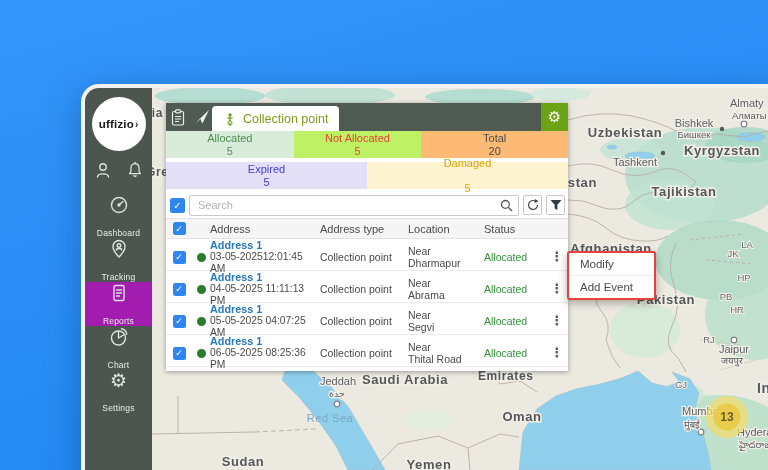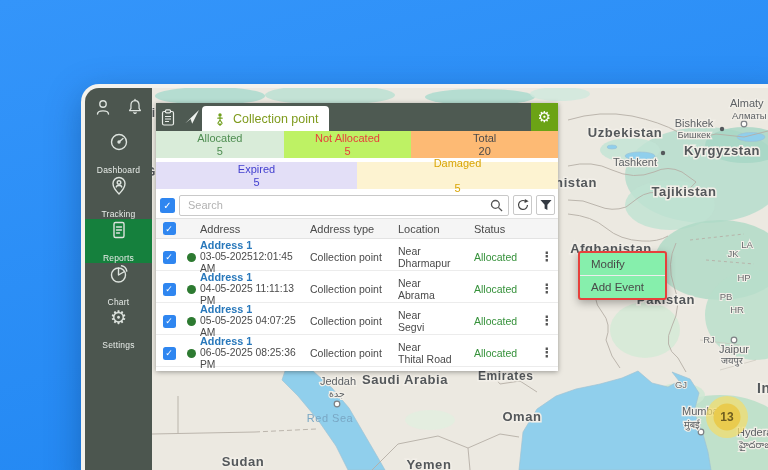--- a/index.html
+++ b/index.html
@@ -28,27 +28,27 @@
     display:flex; align-items:center; justify-content:center; gap:1px;
   }
   .logo-text{ font-size:11.5px; font-weight:bold; color:#1b1b1b; letter-spacing:.2px;}
   .logo-mark{ font-size:10px; font-weight:bold; color:#1b1b1b; }
   .top-icons{ margin-top:8px; display:flex; gap:13px; height:22px; align-items:center;}
   .nav{ margin-top:13px; width:100%; display:flex; flex-direction:column; }
   .nav-item{
     height:44px; display:flex; flex-direction:column; align-items:center; justify-content:center;
     gap:13px; cursor:pointer;
   }
-  .nav-item.active{ background:#15803d; }
+  .nav-item.active{ background:#a21caf; }
   .nav-label{ font-size:8.5px; color:#e7ece8; letter-spacing:.2px; }
   .sicon{ stroke:#dde3de; fill:none; stroke-width:1.4; stroke-linecap:round; stroke-linejoin:round;}
   .gear-char{ color:#dde3de; font-size:19px; line-height:19px; }
   
   .panel{
-    position:absolute; left:71px; top:15px; width:402px; height:268px; z-index:20;
+    position:absolute; left:81px; top:15px; width:402px; height:268px; z-index:20;
     background:#fff; box-shadow:0 1px 5px rgba(0,0,0,.35); overflow:hidden;
   }
   .phead{ height:28px; background:#4e5a52; display:flex; align-items:flex-end; position:relative;}
   .phead-icons{ position:absolute; left:5px; top:0; height:28px; display:flex; align-items:center; gap:9px;}
   .tab{
     margin-left:46px; height:25px; background:#fff; border-radius:4px 4px 0 0;
     display:flex; align-items:center; gap:6px; padding:0 11px; cursor:pointer;
   }
   .tab-label{ font-size:12.5px; color:#7f9b1d; }
   .gear-btn{
@@ -94,22 +94,22 @@
     display:grid; grid-template-columns:26px 18px 110px 88px 76px 62px 22px;
     align-items:center; font-size:10.5px; color:#4a4a4a; line-height:12px;
   }
   .addr{ color:#2878bb; font-weight:bold; font-size:10.8px;}
   .dt{ font-size:10.3px; }
   .dot{ width:9px; height:9px; border-radius:50%; background:#2d7a31; margin:0 auto;}
   .status{ color:#35913a; }
   .dots{ font-size:13px; color:#555; text-align:center; cursor:pointer; font-weight:bold;}
   
   .ctx{
-    position:absolute; left:493px; top:163px; width:89px; z-index:30;
-    background:#86efac; border:2px solid #e6413c; border-radius:3px;
+    position:absolute; left:482px; top:163px; width:89px; z-index:30;
+    background:#ffffff; border:2px solid #e6413c; border-radius:3px;
     box-shadow:0 3px 8px rgba(0,0,0,.3);
   }
   .ctx-item{ font-size:11.5px; color:#4a4a4a; padding:5px 11px; cursor:pointer; white-space:nowrap;}
   .ctx-item:first-child{ border-bottom:1px solid #ededed; }
   
   text{ font-family:"Liberation Sans","DejaVu Sans",sans-serif; }
   .country{ font-size:13px; font-weight:bold; fill:#54585b; paint-order:stroke; stroke:#f2efe8; stroke-width:3px; letter-spacing:.6px;}
   .city{ font-size:11px; fill:#5d6165; paint-order:stroke; stroke:#f2efe8; stroke-width:2.5px;}
   .native{ font-size:9.5px; fill:#5d6165; paint-order:stroke; stroke:#f2efe8; stroke-width:2.5px;}
   .region{ font-size:9.5px; fill:#6a6d70; paint-order:stroke; stroke:#f2efe8; stroke-width:2px;}
@@ -216,20 +216,24 @@
     </g>
 
     <g style="cursor:pointer">
       <circle cx="727" cy="417" r="21" fill="#f2dc6b" fill-opacity="0.72"></circle>
       <circle cx="727" cy="417" r="13.5" fill="#e9cb4e"></circle>
       <text class="cluster-num" x="727" y="421">13</text>
     </g>
   </svg>
 
   <div class="sidebar">
+    <div class="logo">
+      <span class="logo-text">uffizio</span>
+      <span class="logo-mark">›</span>
+    </div>
     <div class="top-icons">
       <svg width="20" height="20" viewBox="0 0 20 20" class="sicon">
         <circle cx="10" cy="7" r="3.2"></circle>
           <path d="M4.5,17 c0,-4.2 11,-4.2 11,0"></path>
       </svg>
       <svg width="18" height="20" viewBox="0 0 20 20" class="sicon">
         <path d="M10,3 c-3,0 -4.5,2.2 -4.5,5 v3.5 l-1.5,2.5 h12 l-1.5,-2.5 V8 c0,-2.8 -1.5,-5 -4.5,-5 Z"></path>
         <path d="M8.8,16 a1.2,1.2 0 0 0 2.4,0"></path>
           <path d="M10,3 V1.6"></path>
       </svg>

